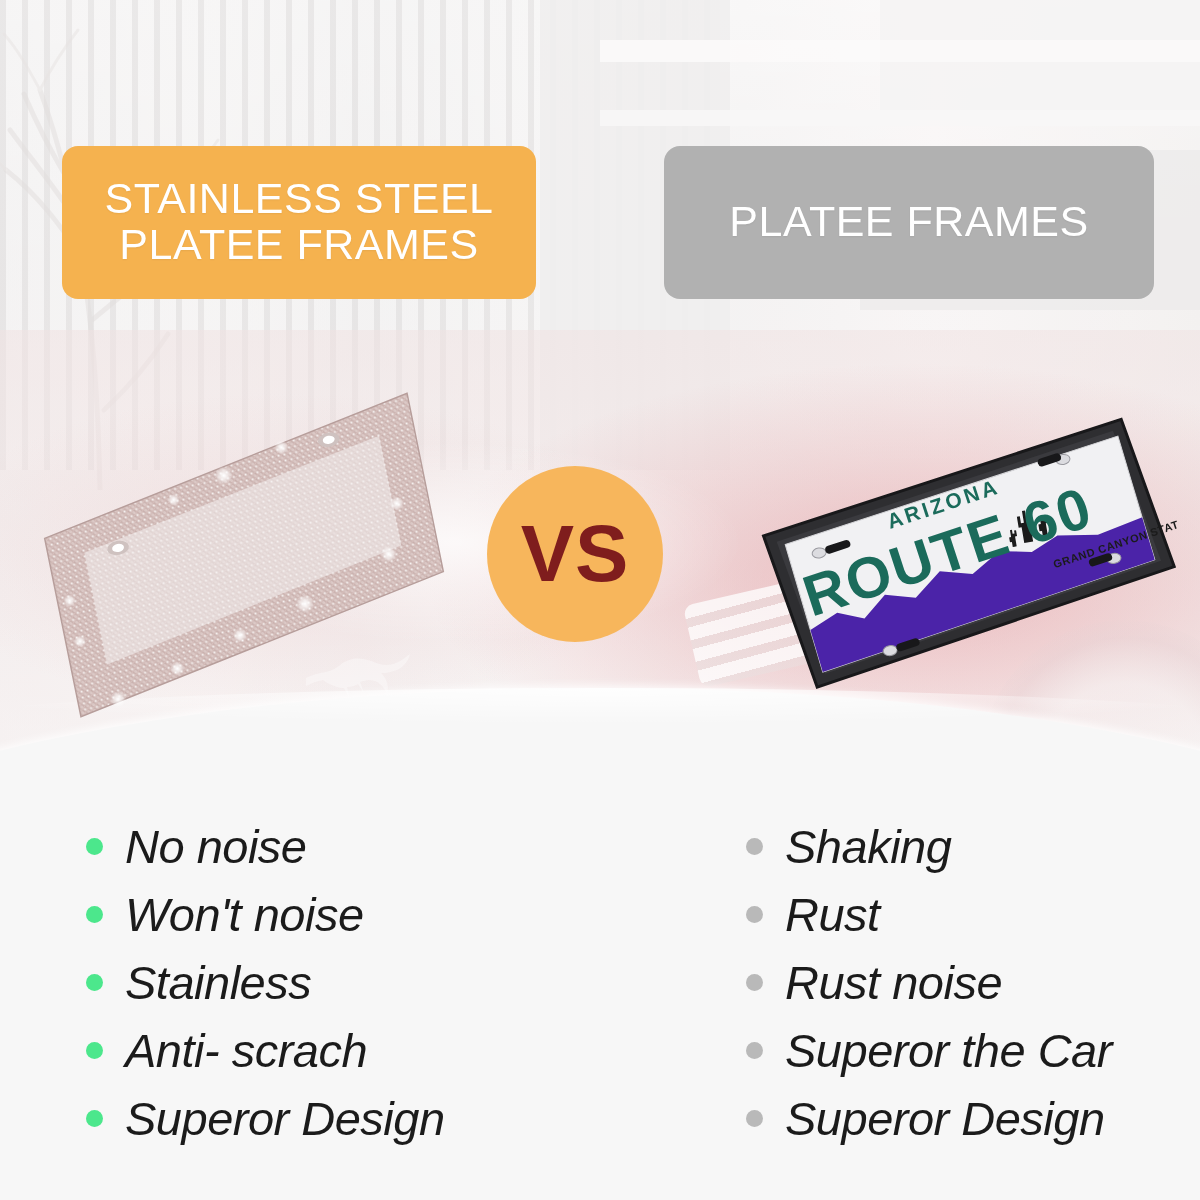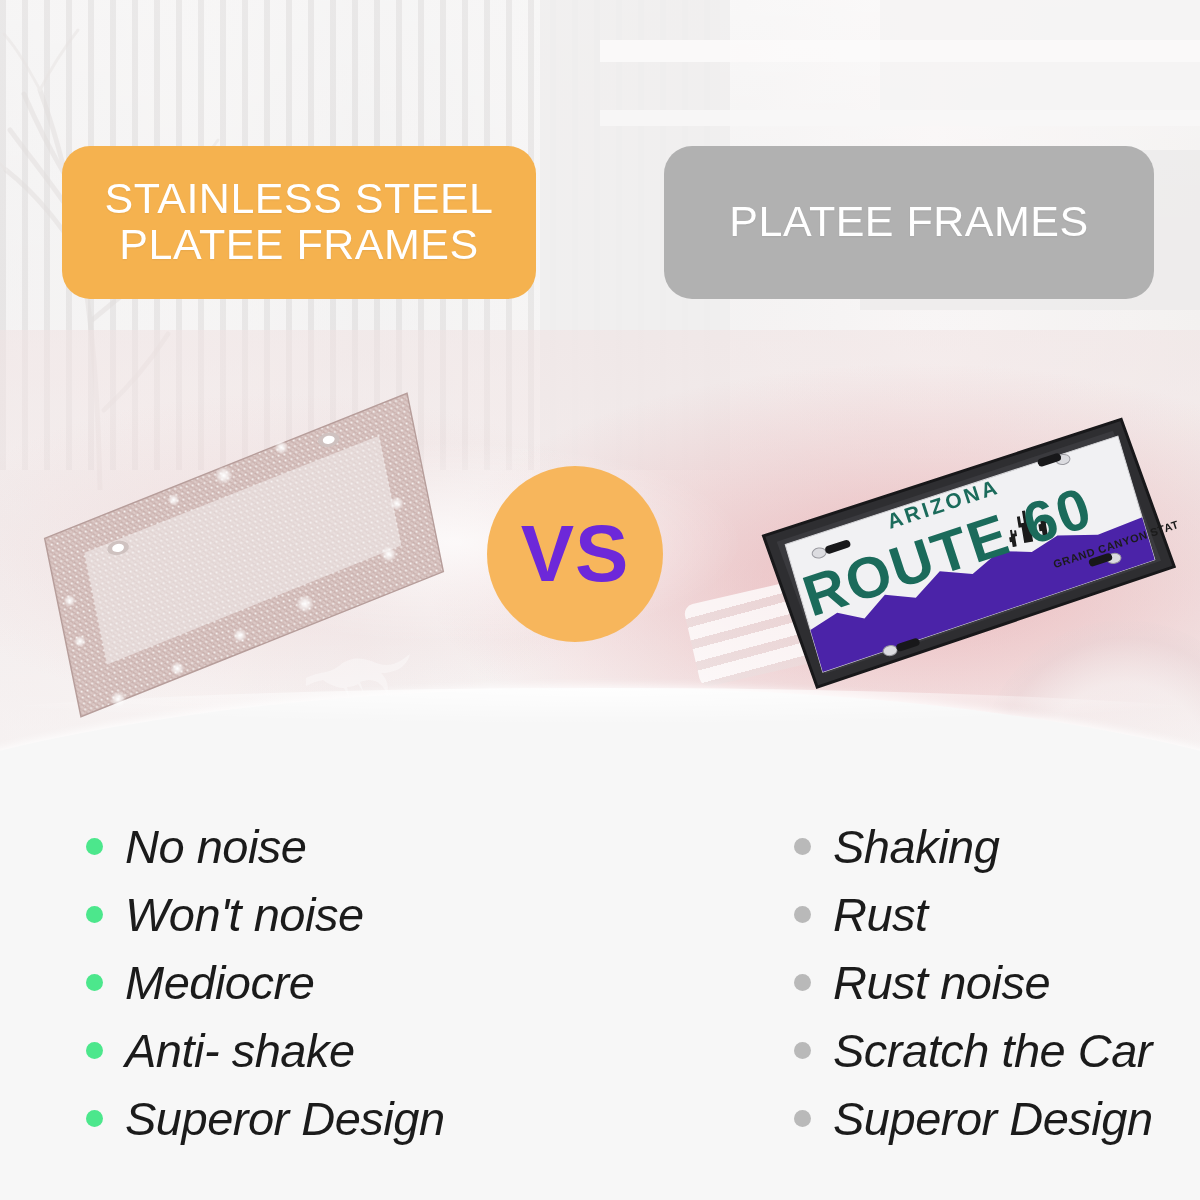--- a/index.html
+++ b/index.html
@@ -85,21 +85,21 @@
   }
   .curve-top-sheen {
     position:absolute; left:-280px; top:688px; width:1760px; height:70px;
     background: radial-gradient(ellipse 880px 46px at 50% 0%, rgba(255,255,255,0.9) 0%, rgba(255,255,255,0) 80%);
     border-radius: 50% 50% 0 0 / 100% 100% 0 0;
   }
 
   
   .banner {
     position: absolute;
-    border-radius: 28px;
+    border-radius: 16px;
     display: flex; align-items: center; justify-content: center;
     text-align: center;
     color: #ffffff;
     letter-spacing: .5px;
     line-height: 1.06;
     padding: 16px 22px 18px;
     text-shadow: 0 1px 2px rgba(0,0,0,0.06);
   }
   .banner-left {
     left: 62px; top: 146px; width: 474px; height: 153px;
@@ -129,33 +129,32 @@
   }
 
   
   .vs-badge {
     position: absolute;
     left: 487px; top: 466px;
     width: 176px; height: 176px;
     border-radius: 50%;
     background: #f7b65c;
     display: flex; align-items: center; justify-content: center;
-    color: #6d28d9;
+    color: #7f1d1d;
     font-size: 80px;
     font-weight: bold;
     letter-spacing: 1px;
   }
 
   
   .lists {
     position: absolute;
     left: 0; top: 812px;
     width: 980px; height: 300px;
     display: flex;
-    gap: 48px;
   }
   .list-col { width: 600px; padding-left: 86px; }
   .list-col.right { padding-left: 746px; width: 600px; margin-left: -600px; }
 
   .feat-row {
     display: flex; align-items: center;
     height: 68px;
   }
   .bullet {
     width: 17px; height: 17px; border-radius: 50%;
@@ -331,25 +330,25 @@
       <div class="feat-row">
         <span class="bullet green"></span>
         <span class="feat-label">No noise</span>
       </div>
       <div class="feat-row">
         <span class="bullet green"></span>
         <span class="feat-label">Won't noise</span>
       </div>
       <div class="feat-row">
         <span class="bullet green"></span>
-        <span class="feat-label">Mediocre</span>
-      </div>
-      <div class="feat-row">
-        <span class="bullet green"></span>
-        <span class="feat-label">Anti- shake</span>
+        <span class="feat-label">Stainless</span>
+      </div>
+      <div class="feat-row">
+        <span class="bullet green"></span>
+        <span class="feat-label">Anti- scrach</span>
       </div>
       <div class="feat-row">
         <span class="bullet green"></span>
         <span class="feat-label">Superor Design</span>
       </div>
     </div>
 
     <div class="list-col right">
       <div class="feat-row">
         <span class="bullet grey"></span>
@@ -358,21 +357,21 @@
       <div class="feat-row">
         <span class="bullet grey"></span>
         <span class="feat-label">Rust</span>
       </div>
       <div class="feat-row">
         <span class="bullet grey"></span>
         <span class="feat-label">Rust noise</span>
       </div>
       <div class="feat-row">
         <span class="bullet grey"></span>
-        <span class="feat-label">Scratch the Car</span>
+        <span class="feat-label">Superor the Car</span>
       </div>
       <div class="feat-row">
         <span class="bullet grey"></span>
         <span class="feat-label">Superor Design</span>
       </div>
     </div>
 
   </div>
 
 </div>

